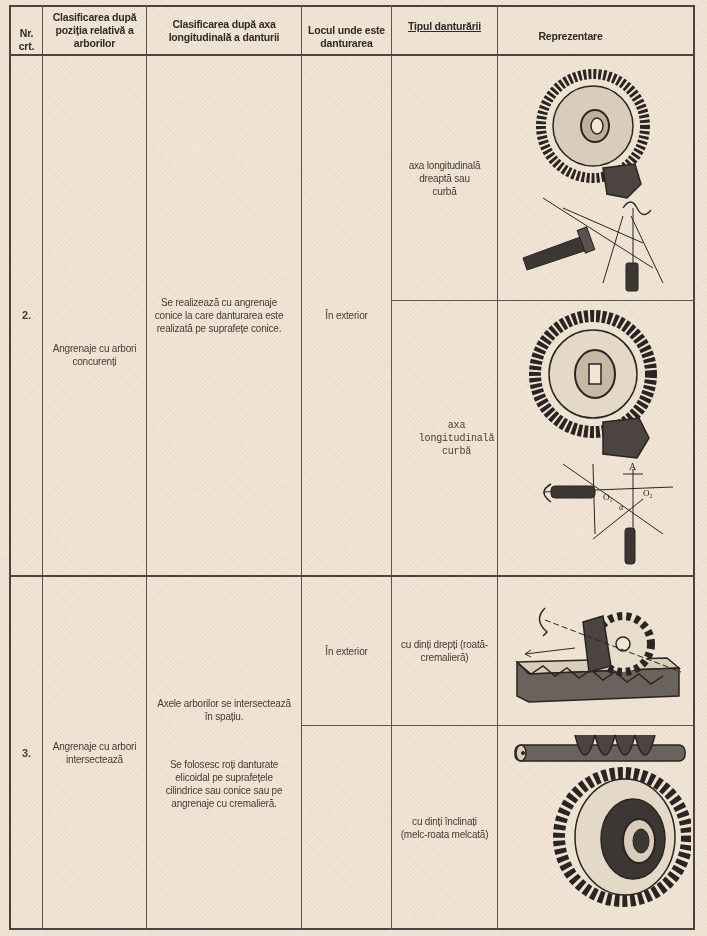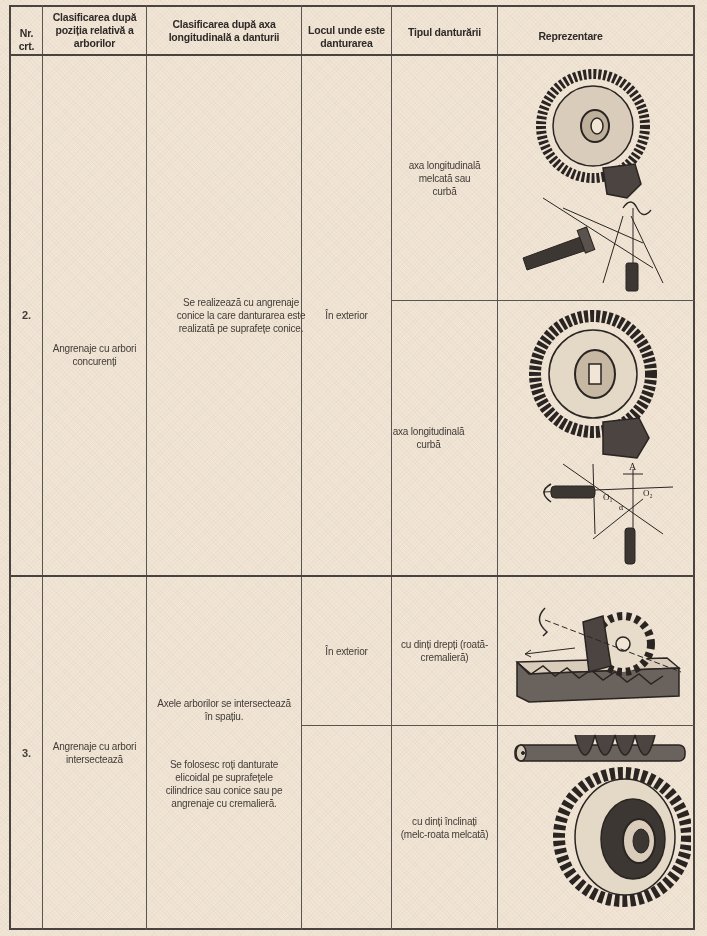--- a/index.html
+++ b/index.html
@@ -44,29 +44,29 @@
 
 <div class="hline thick" style="left:9px; top:54px; width:686px;"></div>
 <div class="hline" style="left:391px; top:300px; width:304px;"></div>
 <div class="hline thick" style="left:9px; top:575px; width:686px;"></div>
 <div class="hline" style="left:301px; top:725px; width:394px;"></div>
 
 <div class="cell hdr" style="left:11px; top:16px; width:31px; height:47px;">Nr. crt.</div>
 <div class="cell hdr" style="left:43px; top:7px; width:103px; height:47px;">Clasificarea după poziția relativă a arborilor</div>
 <div class="cell hdr" style="left:147px; top:7px; width:154px; height:47px; padding:0 18px;">Clasificarea după axa longitudinală a danturii</div>
 <div class="cell hdr" style="left:302px; top:7px; width:89px; height:60px;">Locul unde este danturarea</div>
-<div class="cell hdr" style="left:392px; top:9px; width:105px; height:47px;">Tipul danturării</div>
+<div class="cell hdr" style="left:392px; top:3px; width:105px; height:47px;text-decoration:underline;">Tipul danturării</div>
 <div class="cell hdr" style="left:473px; top:7px; width:195px; height:58px;text-align:right;">Reprezentare</div>
 
 <div class="cell num txt" style="left:11px; top:56px; width:31px; height:519px;">2.</div>
 <div class="cell txt" style="left:43px; top:56px; width:103px; height:598px; padding:16px 8px;">Angrenaje cu arbori concurenți</div>
-<div class="cell txt" style="left:164px; top:56px; width:154px; height:519px; padding:0 12px;text-align:center;">Se realizează cu angrenaje conice la care danturarea este realizată pe suprafețe conice.</div>
+<div class="cell txt" style="left:142px; top:56px; width:154px; height:519px; padding:0 12px;text-align:center;">Se realizează cu angrenaje conice la care danturarea este realizată pe suprafețe conice.</div>
 <div class="cell txt" style="left:302px; top:56px; width:89px; height:519px;">În exterior</div>
-<div class="cell txt" style="left:392px; top:56px; width:105px; height:244px; padding:0 14px;">axa longitudinală melcată sau curbă</div>
-<div class="cell txt" style="left:376px; top:301px; width:105px; height:274px; padding:0 14px;">axa longitudinală curbă</div>
+<div class="cell txt" style="left:392px; top:56px; width:105px; height:244px; padding:0 14px;">axa longitudinală dreaptă sau curbă</div>
+<div class="cell txt" style="left:404px; top:301px; width:105px; height:274px; padding:0 14px;font-family:Liberation Mono, monospace;">axa longitudinală curbă</div>
 
 <div class="img" style="left:503px; top:58px;">
   <svg width="190" height="240" viewBox="0 0 190 240">
     <g stroke="#2a2522" fill="none">
       <circle cx="90" cy="68" r="52" stroke-width="10" stroke-dasharray="3 2"></circle>
       <circle cx="90" cy="68" r="40" fill="#d9ccba" stroke-width="1.5"></circle>
       <ellipse cx="92" cy="68" rx="14" ry="16" fill="#bfb09c" stroke-width="2"></ellipse>
       <ellipse cx="94" cy="68" rx="6" ry="8" fill="#f1e6d6" stroke-width="1.5"></ellipse>
       <path d="M100 110 l32 -4 l6 20 l-14 14 l-20 -4 z" fill="#4b4440" stroke-width="1.5"></path>
       <line x1="40" y1="140" x2="150" y2="210" stroke-width="1"></line>

